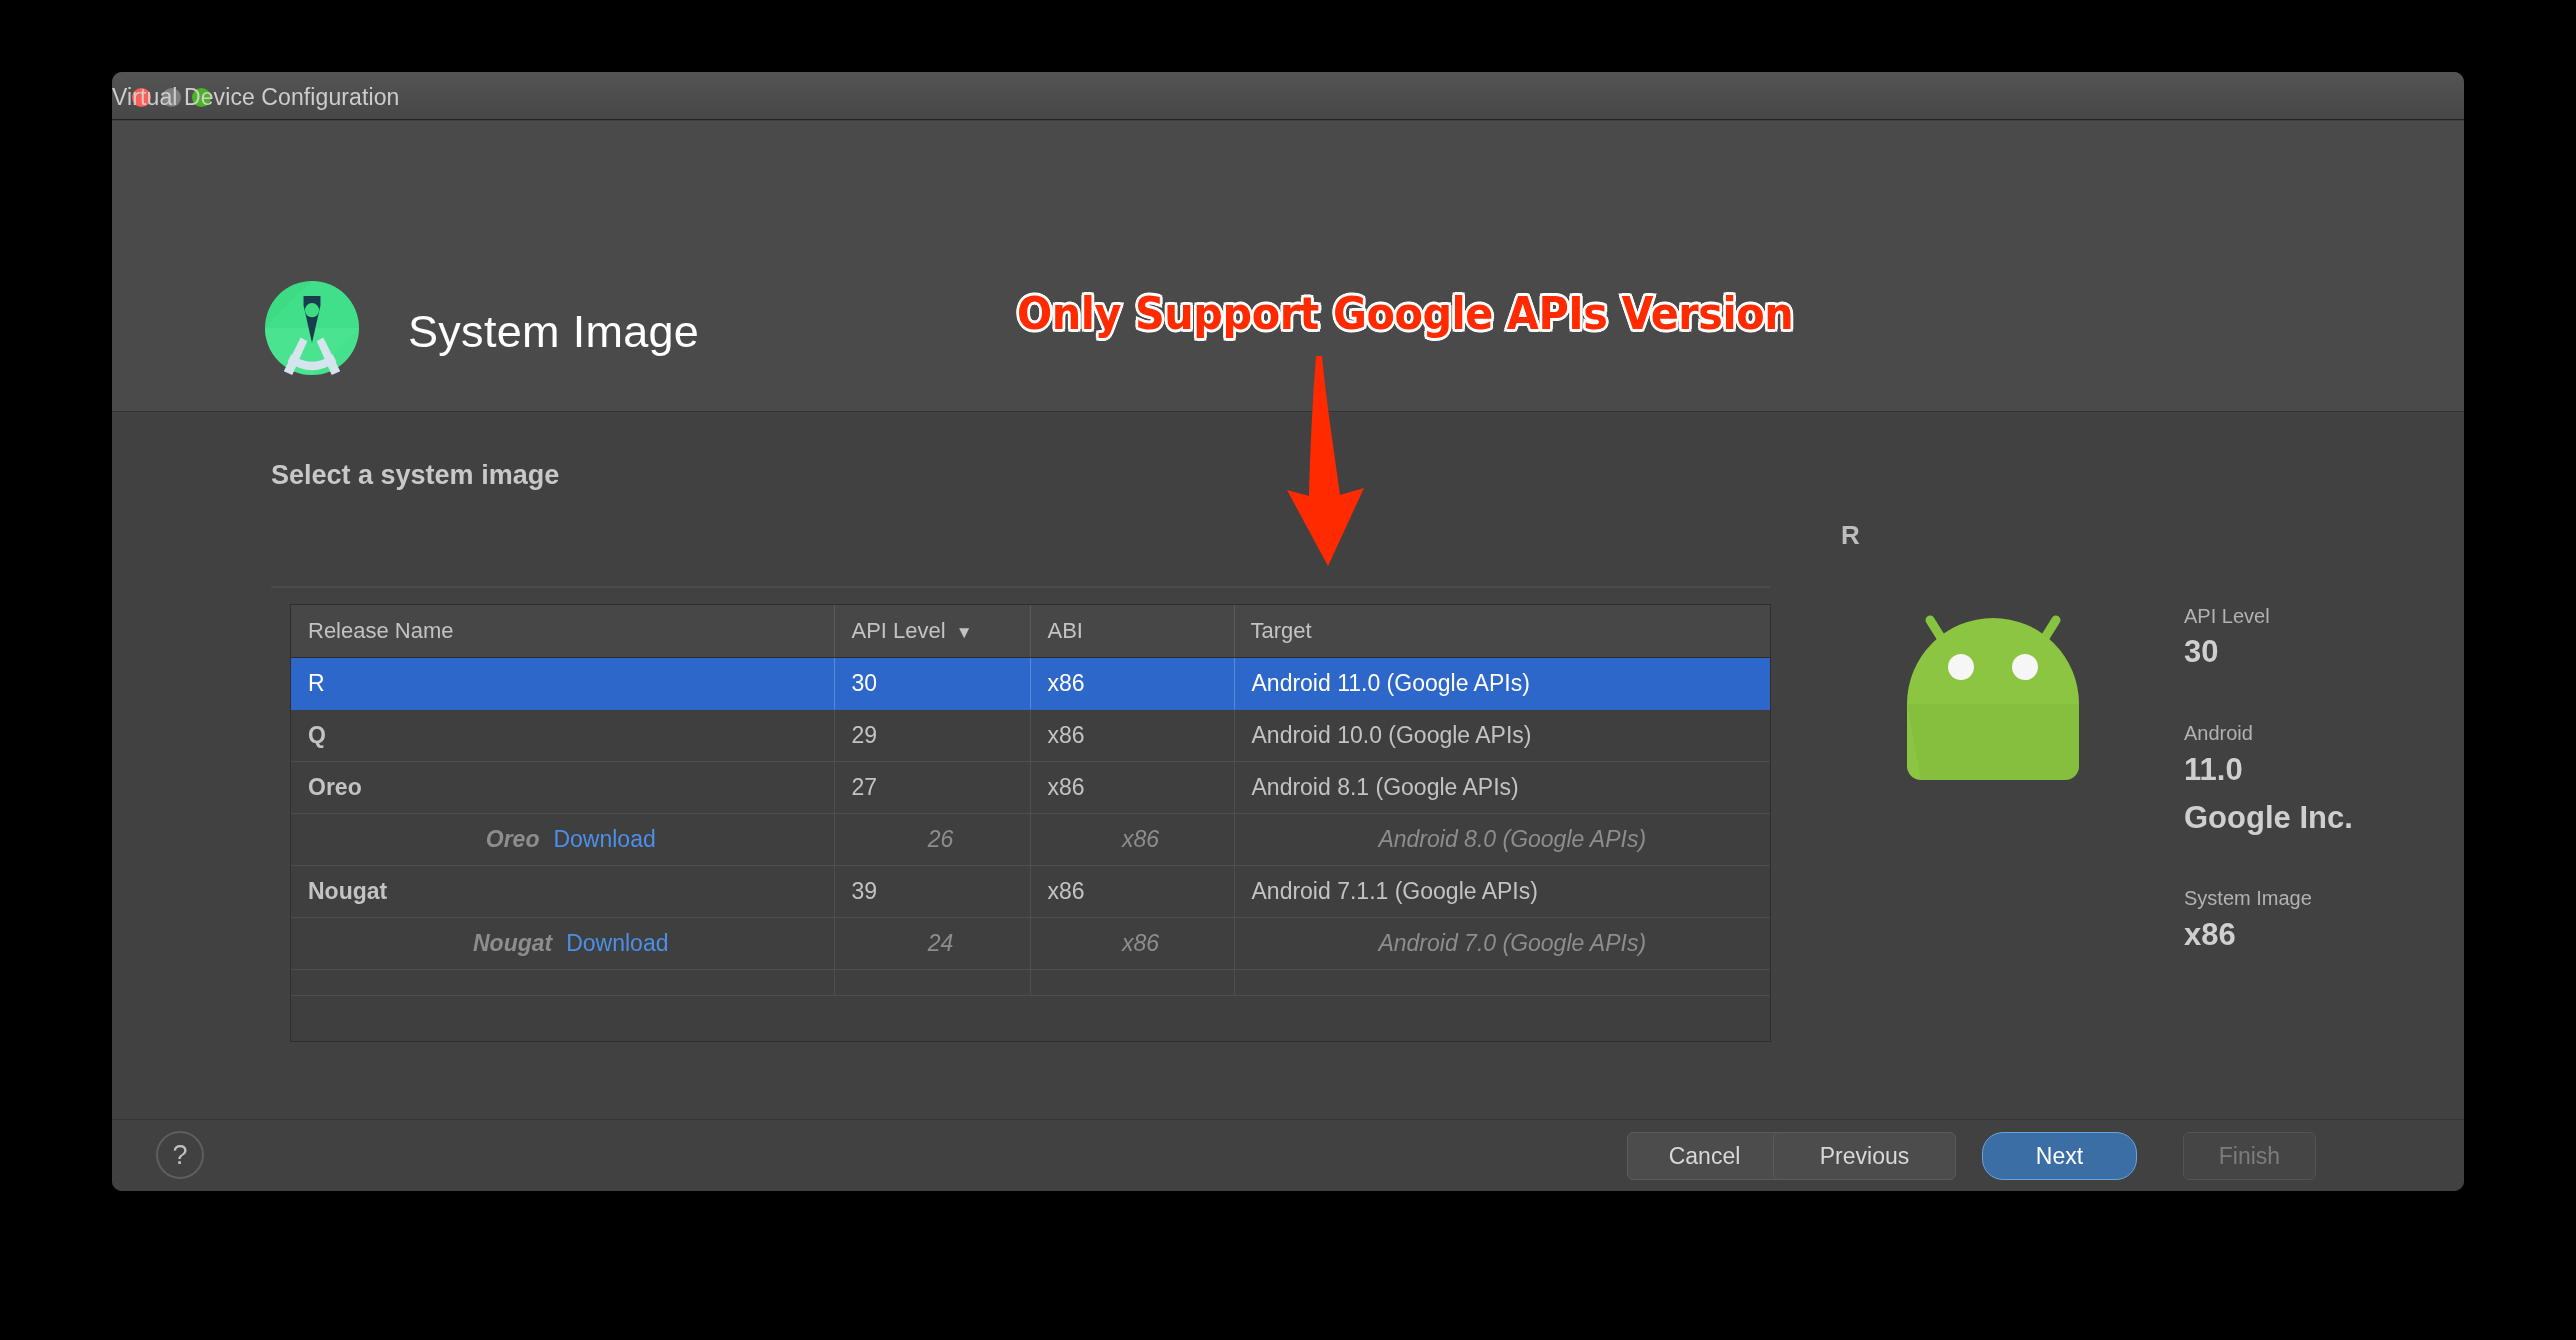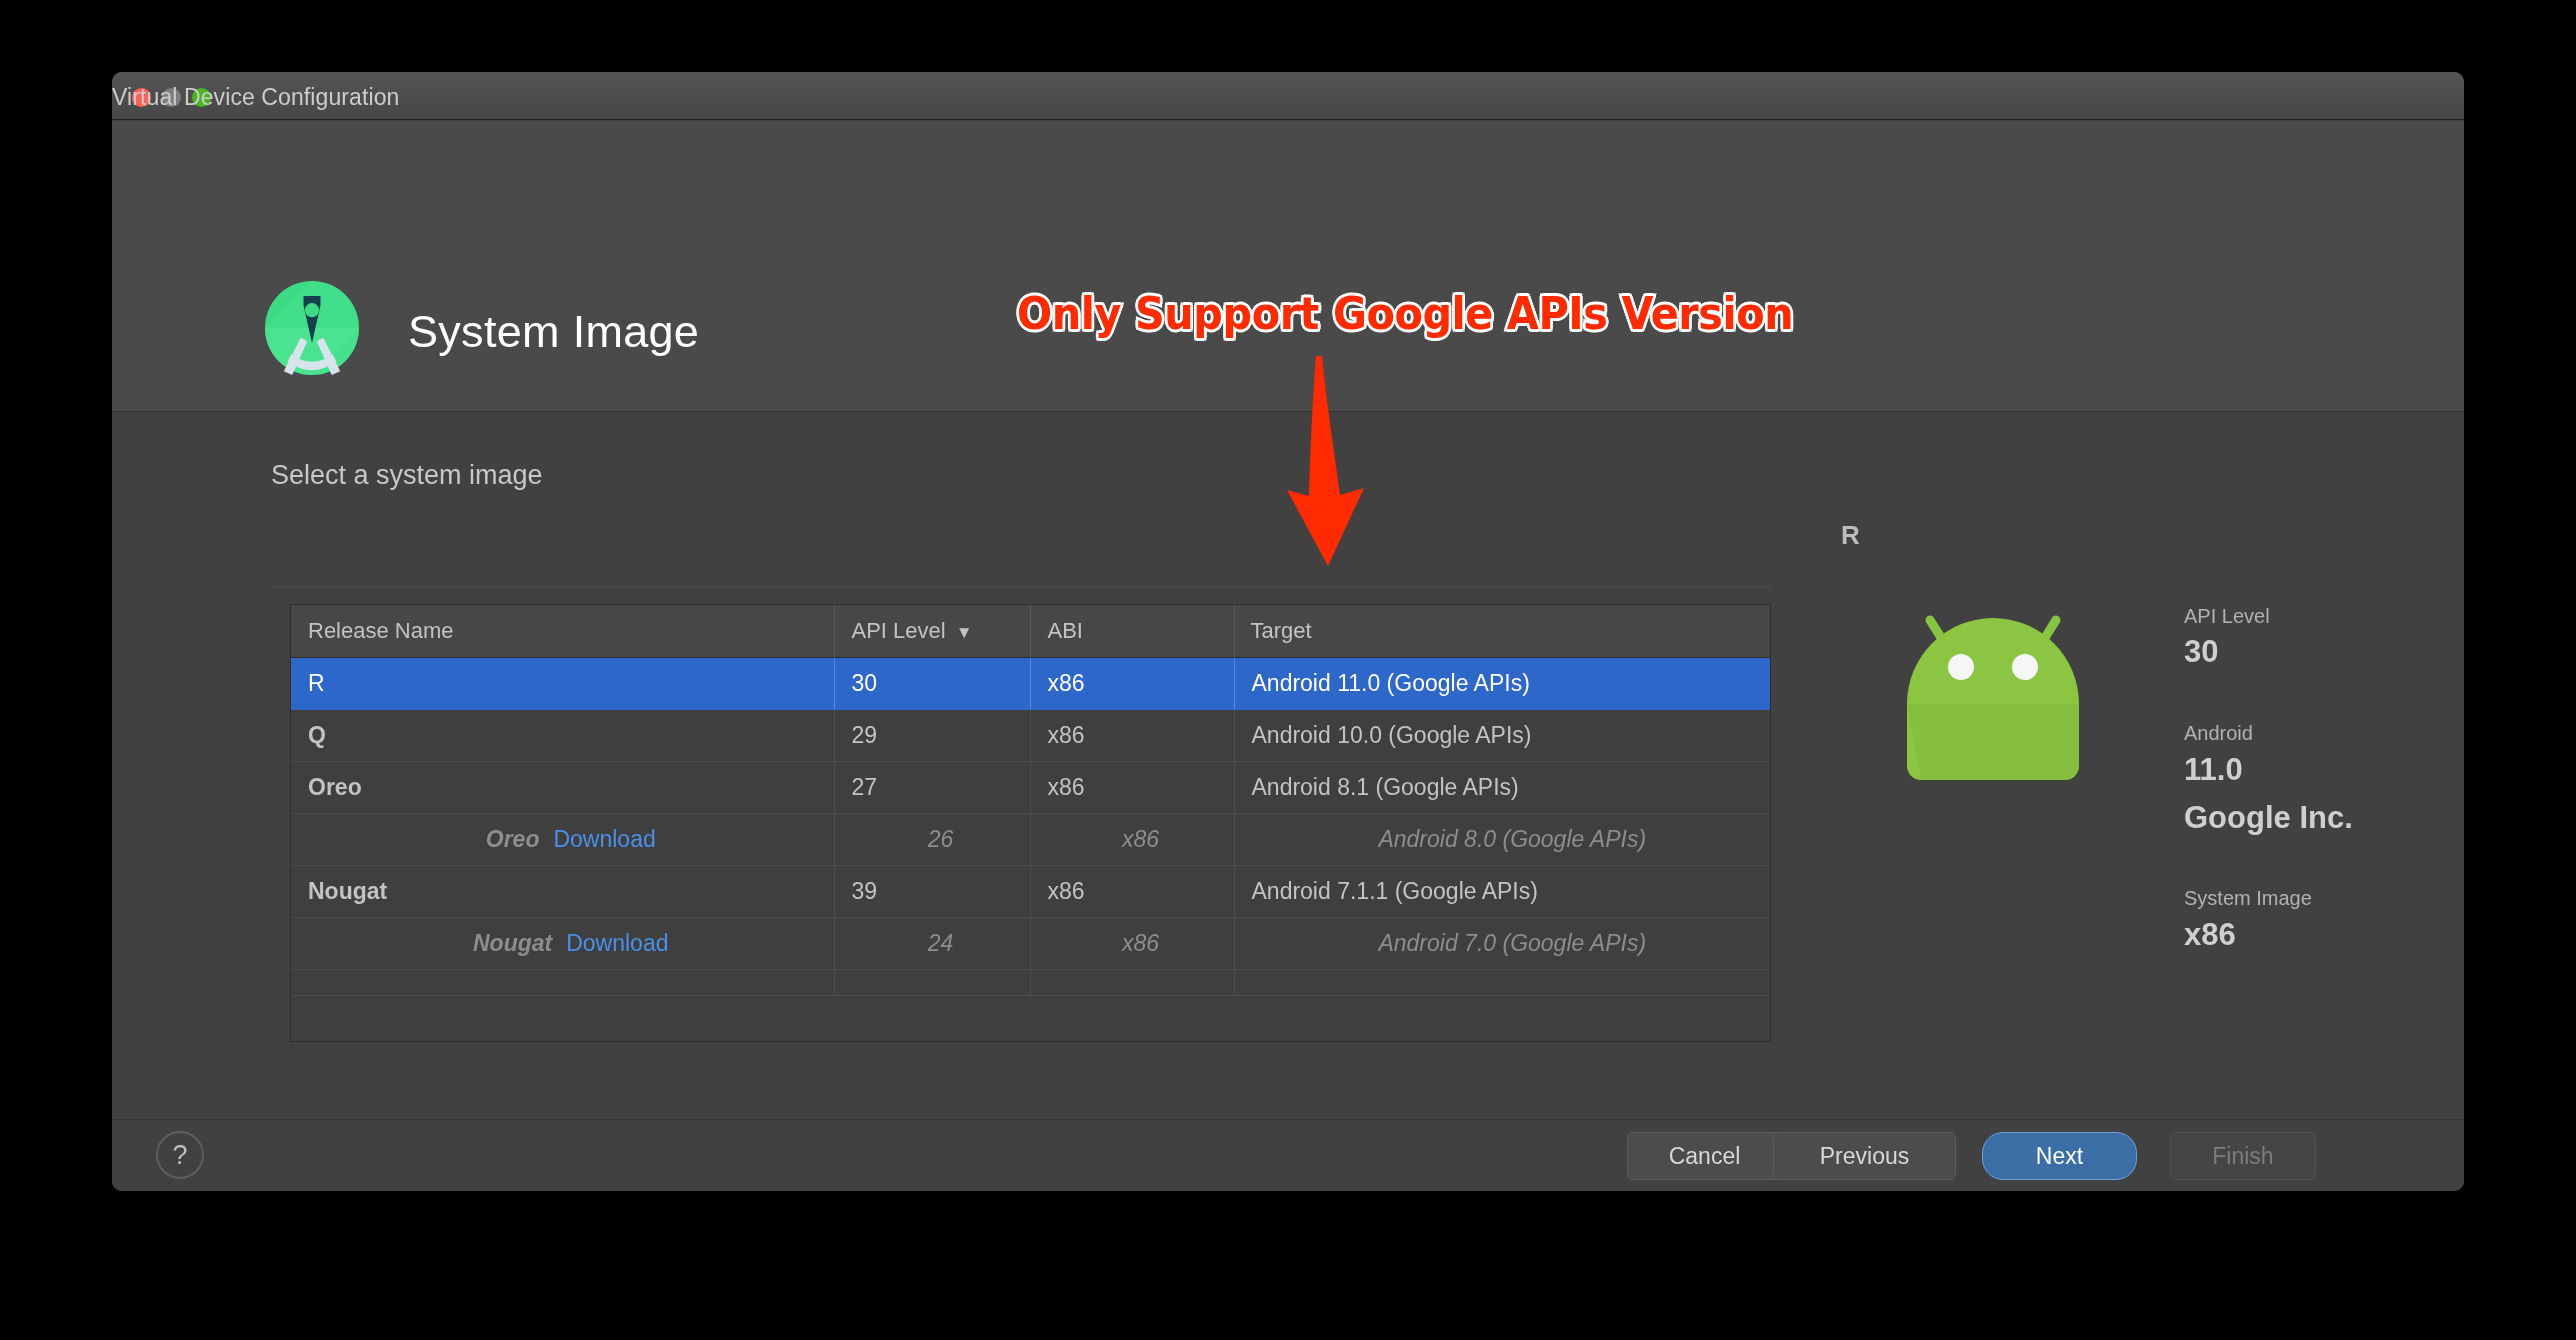--- a/index.html
+++ b/index.html
@@ -105,21 +105,21 @@
     position: absolute;
     left: 0; top: 340px;
     width: 100%;
     height: 707px;
     background: #414141;
   }
   #section-title {
     position: absolute;
     left: 159px; top: 48px;
     font-size: 27px;
-    font-weight: normal;
+    font-weight: bold;
     color: #c8c8c8;
   }
 
   
   #tabs {
     position: absolute;
     left: 159px; top: 128px;
     height: 48px;
   }
   .tab {
@@ -282,21 +282,21 @@
     font-size: 23px;
     line-height: 46px;
     text-align: center;
     cursor: default;
   }
   #btn-cancel   { right: 682px; width: 155px; }
   #btn-previous { right: 500px; width: 183px;
                   right: 508px; }
   #btn-next     { right: 327px; width: 155px;
                   background: #3a6ea5; border-color: #6aa3dd; color: #ffffff; border-radius: 21px; }
-  #btn-finish   { right: 148px; width: 146px; color: #7c7c7c; background: #454545; border-color: #535353; }
+  #btn-finish   { right: 148px; width: 133px; color: #7c7c7c; background: #454545; border-color: #535353; }
 </style>
 </head>
 <body>
 
 <div id="window">
 
   <div id="titlebar">
     <div class="traffic" id="tl-close"></div>
     <div class="traffic" id="tl-min"></div>
     <div class="traffic" id="tl-max"></div>

